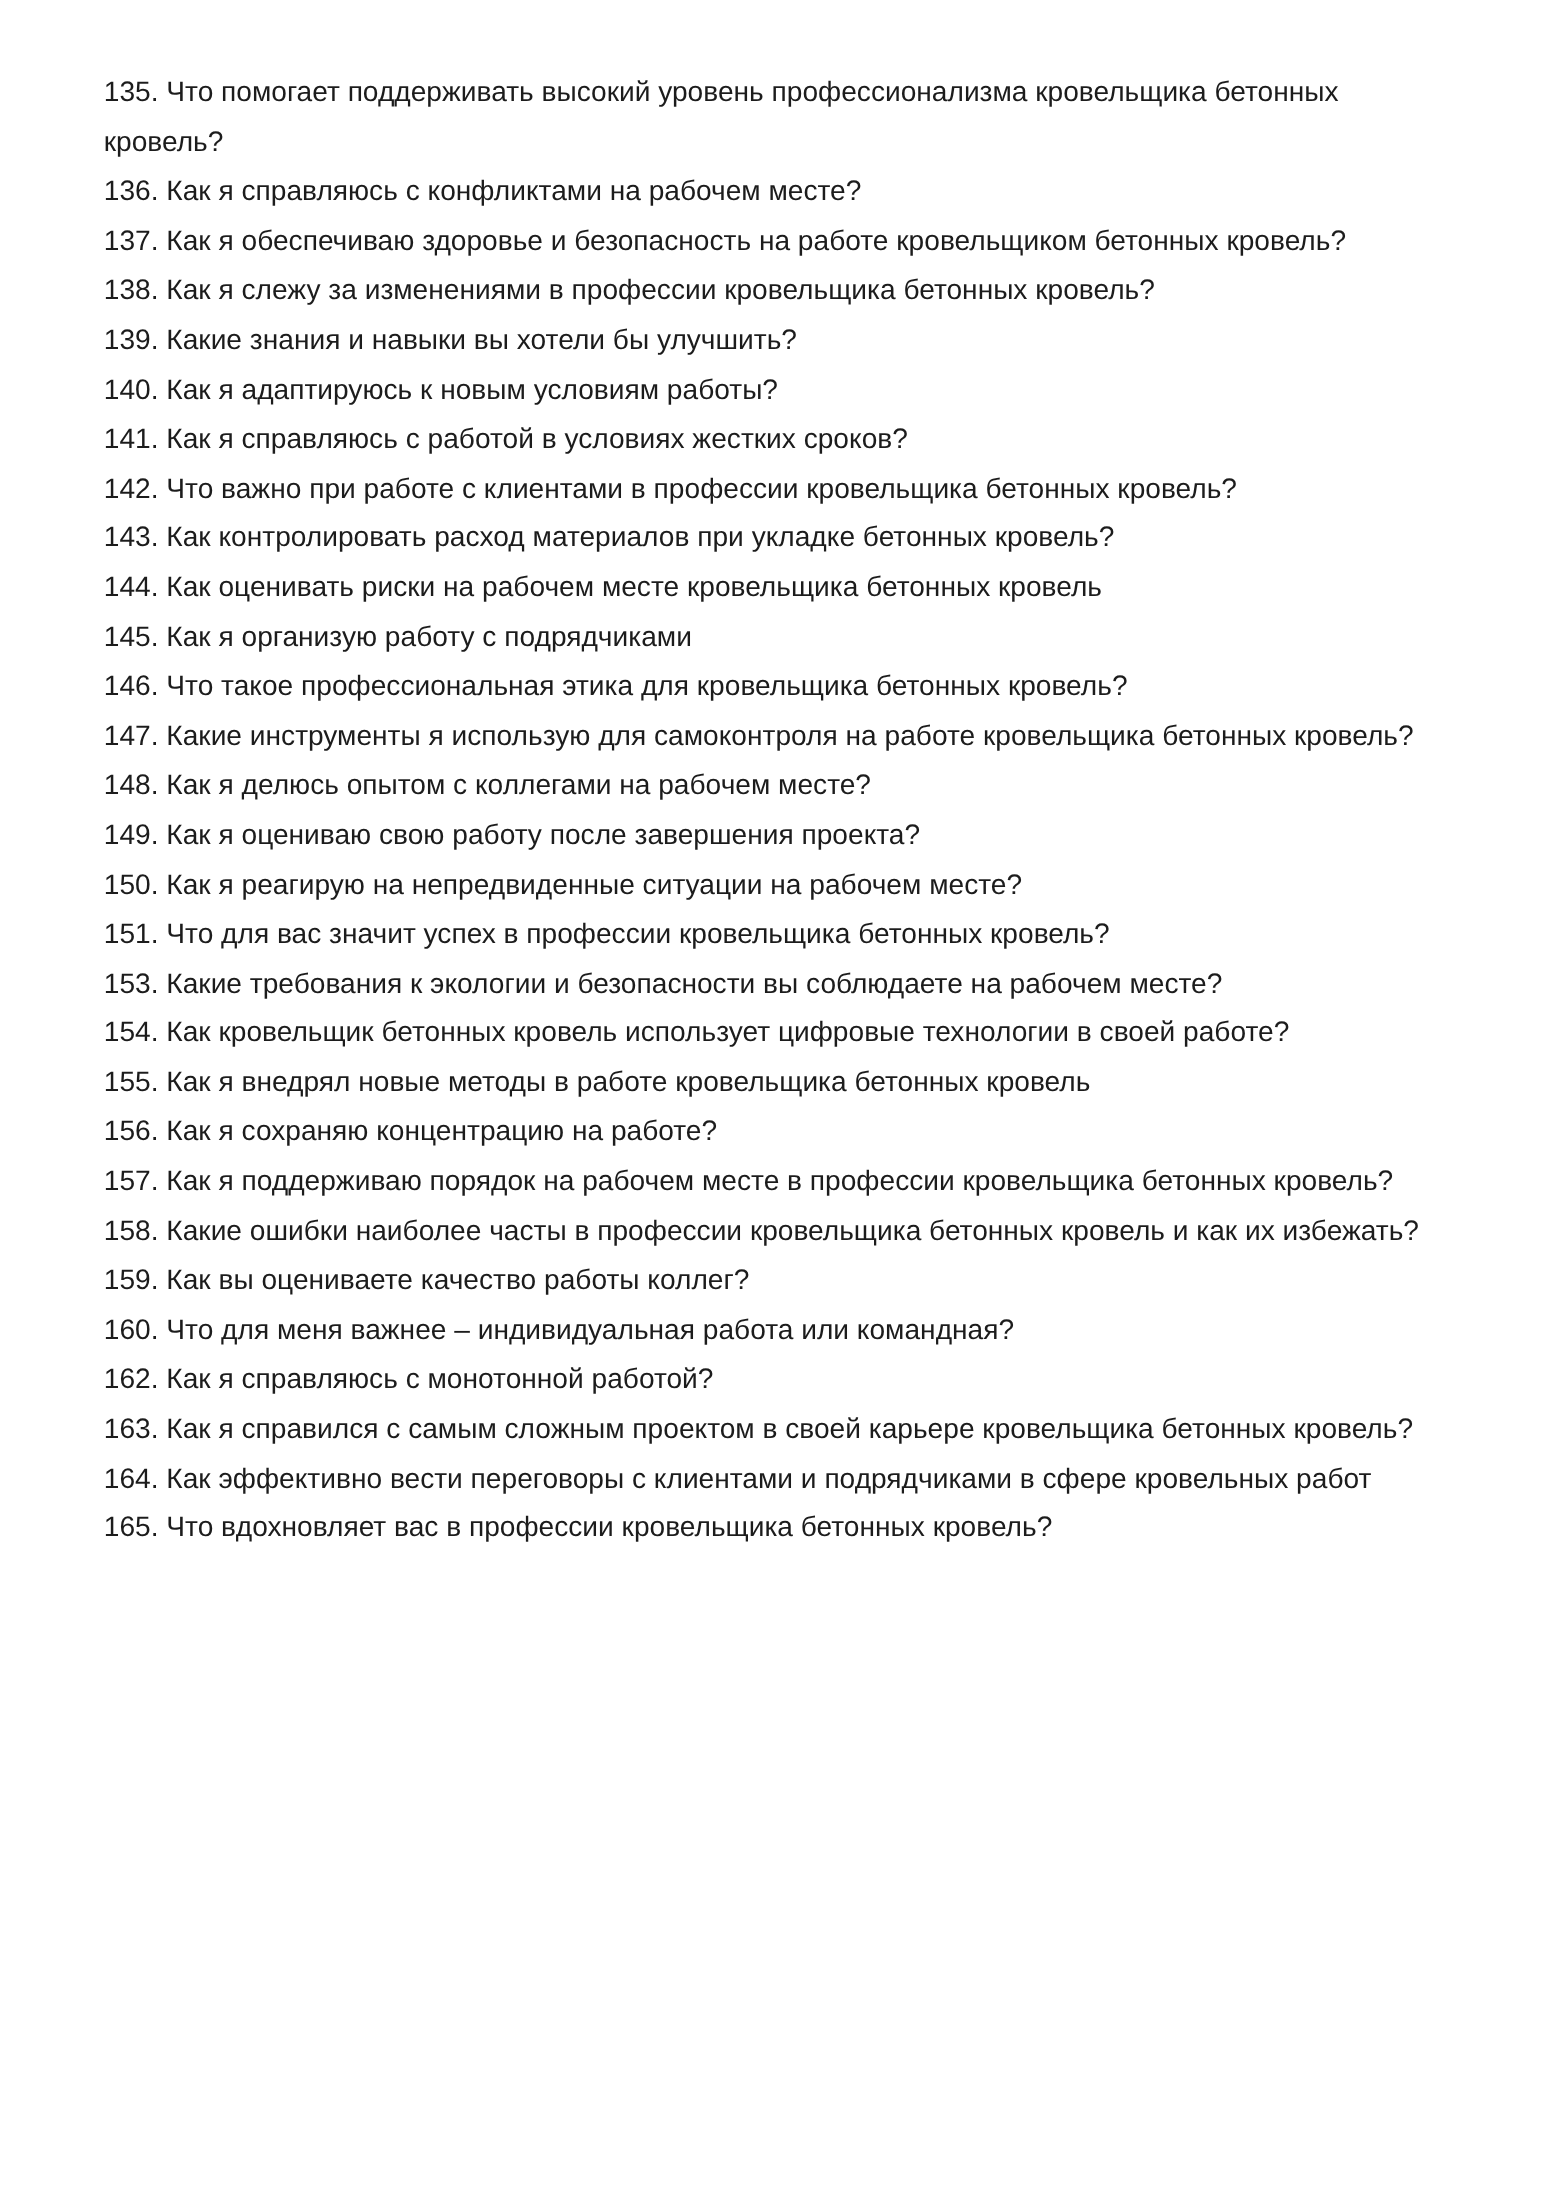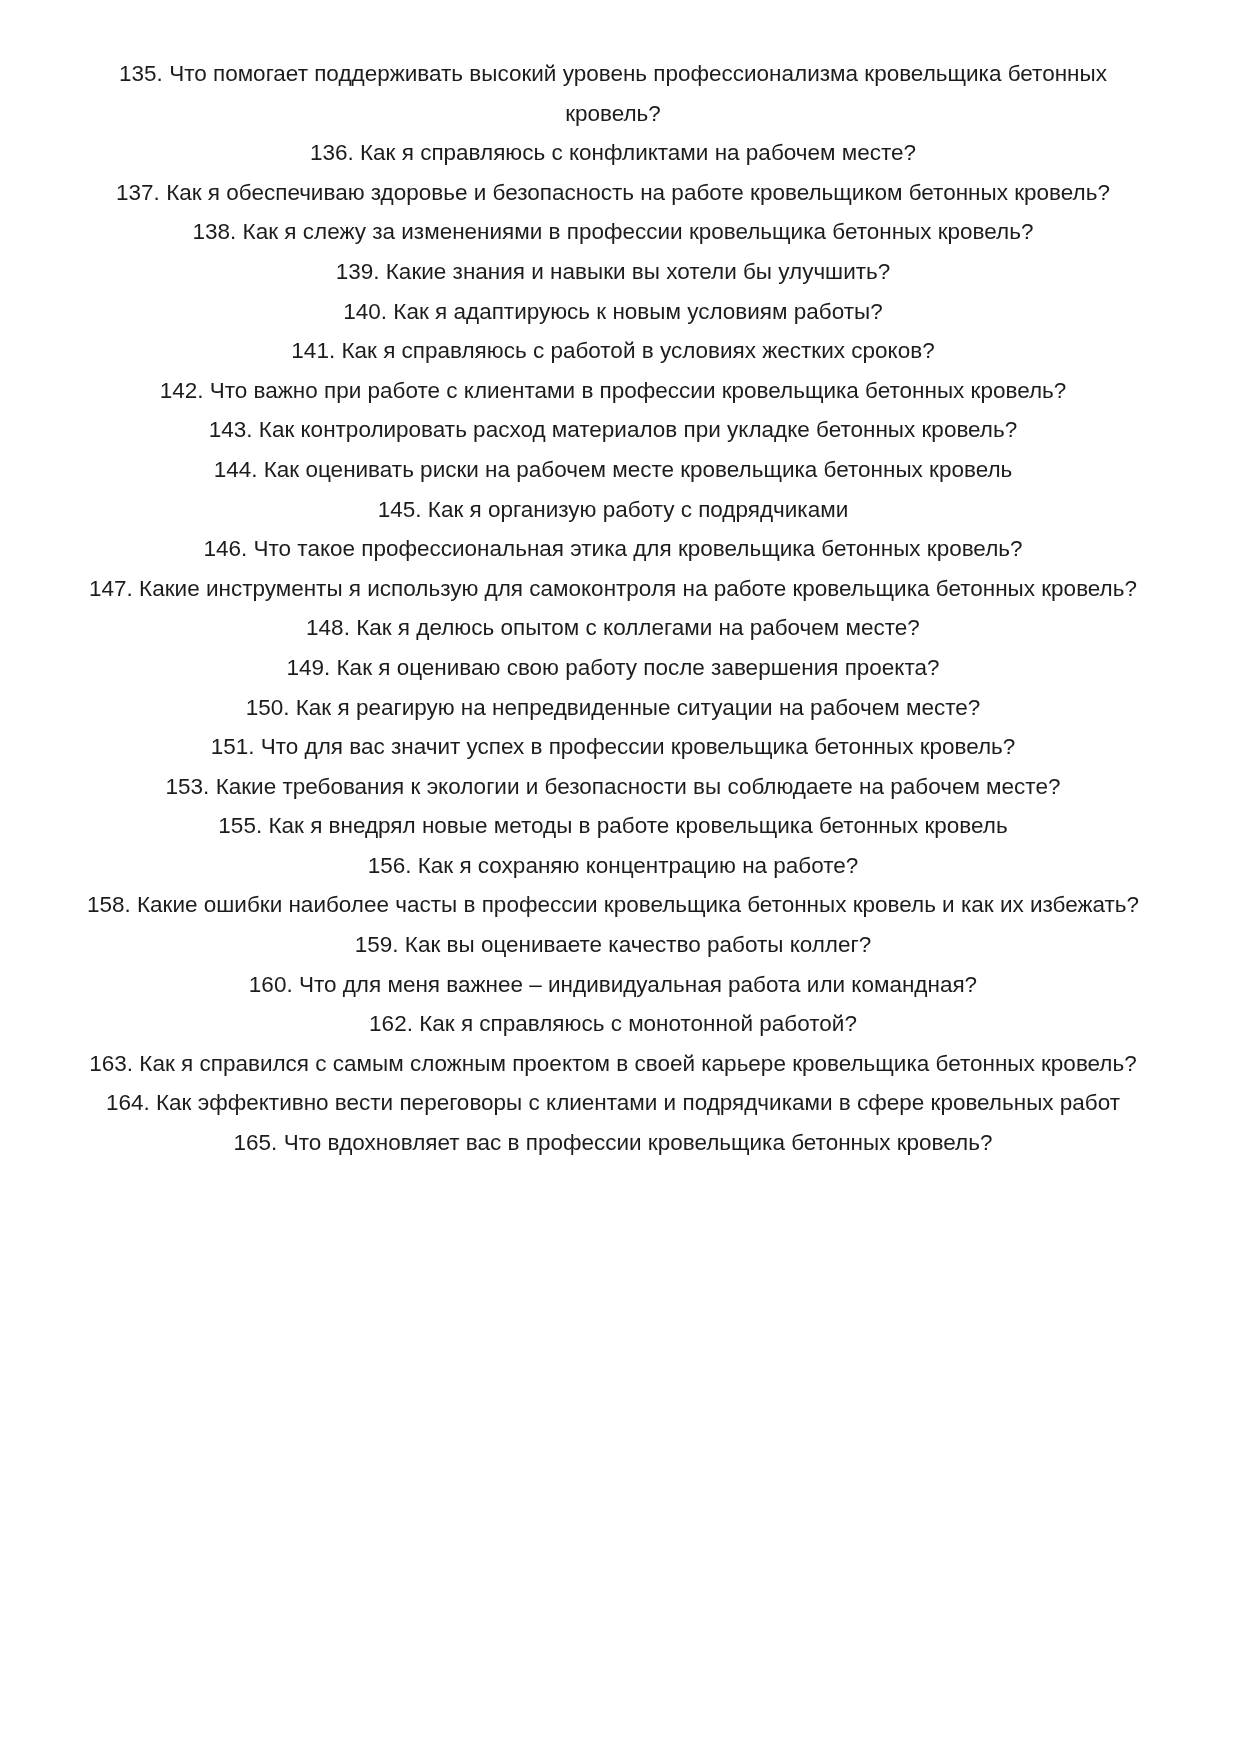--- a/index.html
+++ b/index.html
@@ -7,21 +7,21 @@
   .page {
     position: absolute;
     left: 83px;
     top: 54px;
     width: 1060px;
     font-family: "Liberation Sans", "DejaVu Sans", sans-serif;
     font-size: 22.5px;
     line-height: 39.6px;
     color: #1c1c1c;
   }
-  .item { margin: 0; padding: 0; text-align: center; }
+  .item { margin: 0; padding: 0; }
 </style>
 </head>
 <body>
 
 <div class="page" id="list">
     <p class="item"><span>135.</span> <span>Что помогает поддерживать высокий уровень профессионализма кровельщика бетонных кровель?</span></p>
     <p class="item"><span>136.</span> <span>Как я справляюсь с конфликтами на рабочем месте?</span></p>
     <p class="item"><span>137.</span> <span>Как я обеспечиваю здоровье и безопасность на работе кровельщиком бетонных кровель?</span></p>
     <p class="item"><span>138.</span> <span>Как я слежу за изменениями в профессии кровельщика бетонных кровель?</span></p>
     <p class="item"><span>139.</span> <span>Какие знания и навыки вы хотели бы улучшить?</span></p>
@@ -31,22 +31,24 @@
     <p class="item"><span>143.</span> <span>Как контролировать расход материалов при укладке бетонных кровель?</span></p>
     <p class="item"><span>144.</span> <span>Как оценивать риски на рабочем месте кровельщика бетонных кровель</span></p>
     <p class="item"><span>145.</span> <span>Как я организую работу с подрядчиками</span></p>
     <p class="item"><span>146.</span> <span>Что такое профессиональная этика для кровельщика бетонных кровель?</span></p>
     <p class="item"><span>147.</span> <span>Какие инструменты я использую для самоконтроля на работе кровельщика бетонных кровель?</span></p>
     <p class="item"><span>148.</span> <span>Как я делюсь опытом с коллегами на рабочем месте?</span></p>
     <p class="item"><span>149.</span> <span>Как я оцениваю свою работу после завершения проекта?</span></p>
     <p class="item"><span>150.</span> <span>Как я реагирую на непредвиденные ситуации на рабочем месте?</span></p>
     <p class="item"><span>151.</span> <span>Что для вас значит успех в профессии кровельщика бетонных кровель?</span></p>
     <p class="item"><span>153.</span> <span>Какие требования к экологии и безопасности вы соблюдаете на рабочем месте?</span></p>
+    <p class="item"><span>154.</span> <span>Как кровельщик бетонных кровель использует цифровые технологии в своей работе?</span></p>
     <p class="item"><span>155.</span> <span>Как я внедрял новые методы в работе кровельщика бетонных кровель</span></p>
     <p class="item"><span>156.</span> <span>Как я сохраняю концентрацию на работе?</span></p>
+    <p class="item"><span>157.</span> <span>Как я поддерживаю порядок на рабочем месте в профессии кровельщика бетонных кровель?</span></p>
     <p class="item"><span>158.</span> <span>Какие ошибки наиболее часты в профессии кровельщика бетонных кровель и как их избежать?</span></p>
     <p class="item"><span>159.</span> <span>Как вы оцениваете качество работы коллег?</span></p>
     <p class="item"><span>160.</span> <span>Что для меня важнее – индивидуальная работа или командная?</span></p>
     <p class="item"><span>162.</span> <span>Как я справляюсь с монотонной работой?</span></p>
     <p class="item"><span>163.</span> <span>Как я справился с самым сложным проектом в своей карьере кровельщика бетонных кровель?</span></p>
     <p class="item"><span>164.</span> <span>Как эффективно вести переговоры с клиентами и подрядчиками в сфере кровельных работ</span></p>
     <p class="item"><span>165.</span> <span>Что вдохновляет вас в профессии кровельщика бетонных кровель?</span></p>
   </div>
 
 </body></html>

